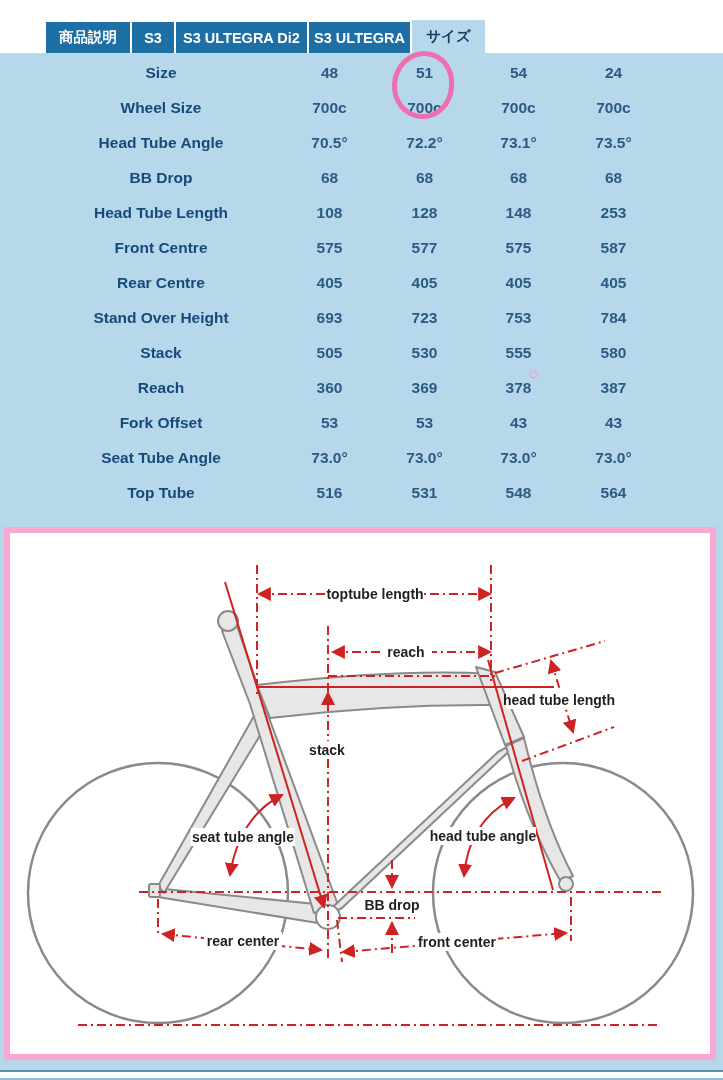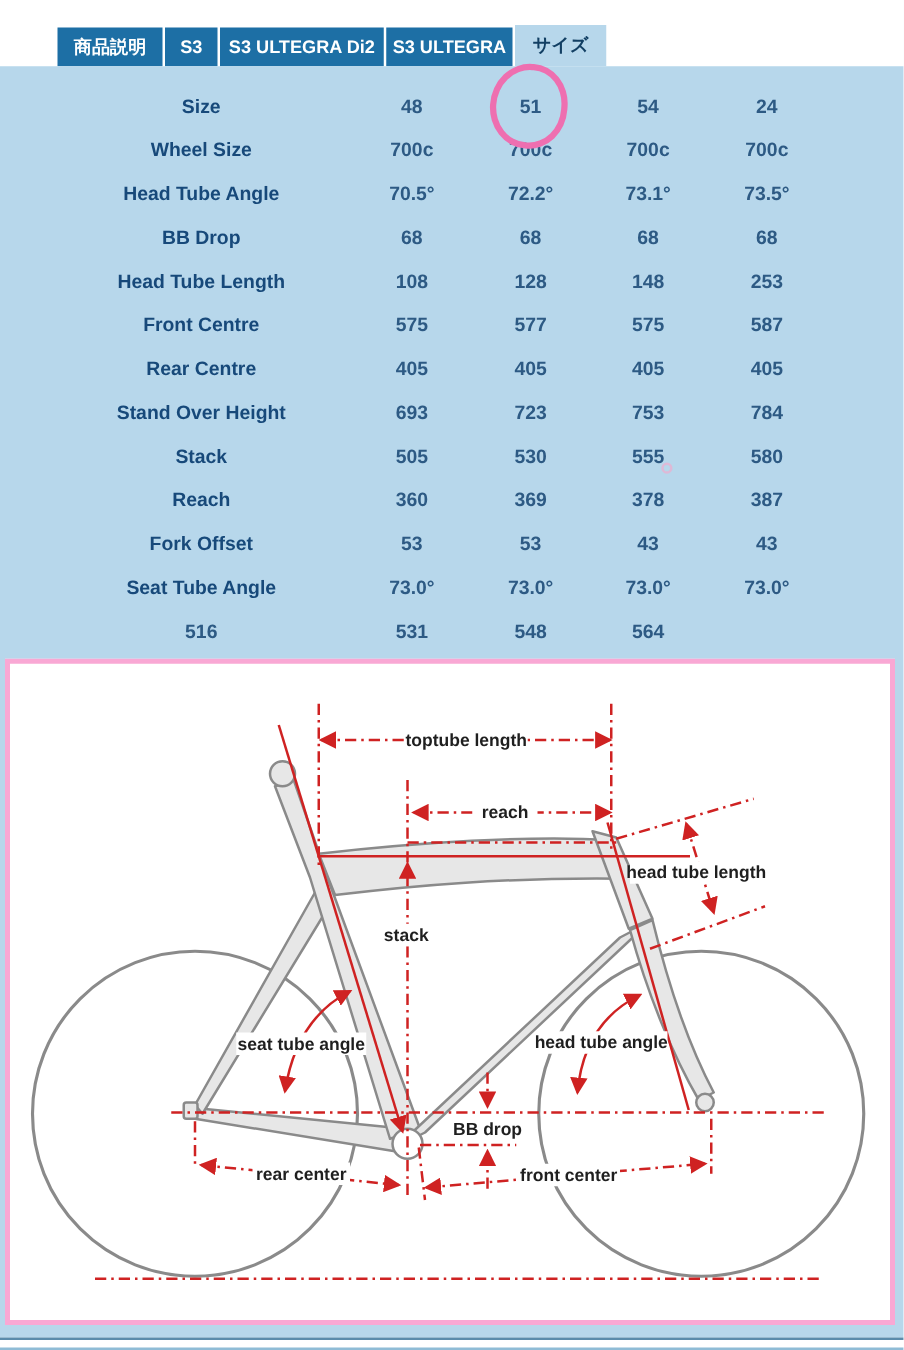--- a/index.html
+++ b/index.html
@@ -7,33 +7,33 @@
         font-family:"Liberation Sans", sans-serif;}
   
   .tabs{position:absolute;left:46px;top:20px;height:33px;display:flex;align-items:flex-end;gap:2px;}
   .tab{height:31px;background:#1d6fa5;color:#ffffff;font-size:14.5px;font-weight:700;
        display:flex;align-items:center;justify-content:center;white-space:nowrap;cursor:pointer;}
   .tab.t0{width:84px}.tab.t1{width:42px}.tab.t2{width:131px}.tab.t3{width:101px}.tab.t4{width:73px}
   .tab.active{height:33px;background:#b7d7eb;color:#123f63;text-align:center;}
   
   .bluebg{position:absolute;left:0;top:53px;width:723px;height:1017px;background:#b7d7eb;}
   
-  .geo-table{position:absolute;left:41px;top:68px;width:640px;}
+  .geo-table{position:absolute;left:41px;top:55px;width:640px;}
   .geo-row{display:grid;grid-template-columns:240px 97px 93px 95px 95px;height:35px;}
   .geo-cell{display:flex;align-items:center;justify-content:center;font-size:15.5px;}
   .geo-label{font-weight:700;color:#17497a;}
   .geo-val{font-weight:600;color:#2d5a84;}
   
   .circle-51{position:absolute;left:392px;top:51px;width:62px;height:68px;box-sizing:border-box;
              border:5px solid #ee6fb0;border-radius:52% 48% 50% 50%;transform:rotate(4deg);}
   .pink-dot{position:absolute;left:529px;top:370px;width:9px;height:9px;box-sizing:border-box;
             border:2px solid #f2a9cb;border-radius:50%;opacity:.65;}
   
   .diagram-box{position:absolute;left:4px;top:527px;width:712px;height:533px;background:#ffffff;
-               border:4px solid #f9a8d4;box-sizing:border-box;}
+               border:6px solid #f9a8d4;box-sizing:border-box;}
   .diagram-box svg{position:absolute;left:0;top:0;}
   
   .f1{position:absolute;left:0;top:1070px;width:723px;height:2px;background:#5b8cab;}
   .f2{position:absolute;left:0;top:1072px;width:723px;height:6px;background:#ffffff;}
   .f3{position:absolute;left:0;top:1078px;width:723px;height:2px;background:#8fbcd6;}
   svg text{font-family:"Liberation Sans", sans-serif;font-size:14px;font-weight:600;fill:#1f1f1f;}
 </style>
 </head>
 <body>
 
@@ -128,20 +128,21 @@
       <div class="geo-cell geo-val">43</div>
     </div>
     <div class="geo-row">
       <div class="geo-cell geo-label">Seat Tube Angle</div>
       <div class="geo-cell geo-val">73.0°</div>
       <div class="geo-cell geo-val">73.0°</div>
       <div class="geo-cell geo-val">73.0°</div>
       <div class="geo-cell geo-val">73.0°</div>
     </div>
     <div class="geo-row">
+      <div class="geo-cell geo-label">Top Tube</div>
       <div class="geo-cell geo-val">516</div>
       <div class="geo-cell geo-val">531</div>
       <div class="geo-cell geo-val">548</div>
       <div class="geo-cell geo-val">564</div>
     </div>
   </div>
 
   <div class="circle-51"></div>
   <div class="pink-dot"></div>
 

